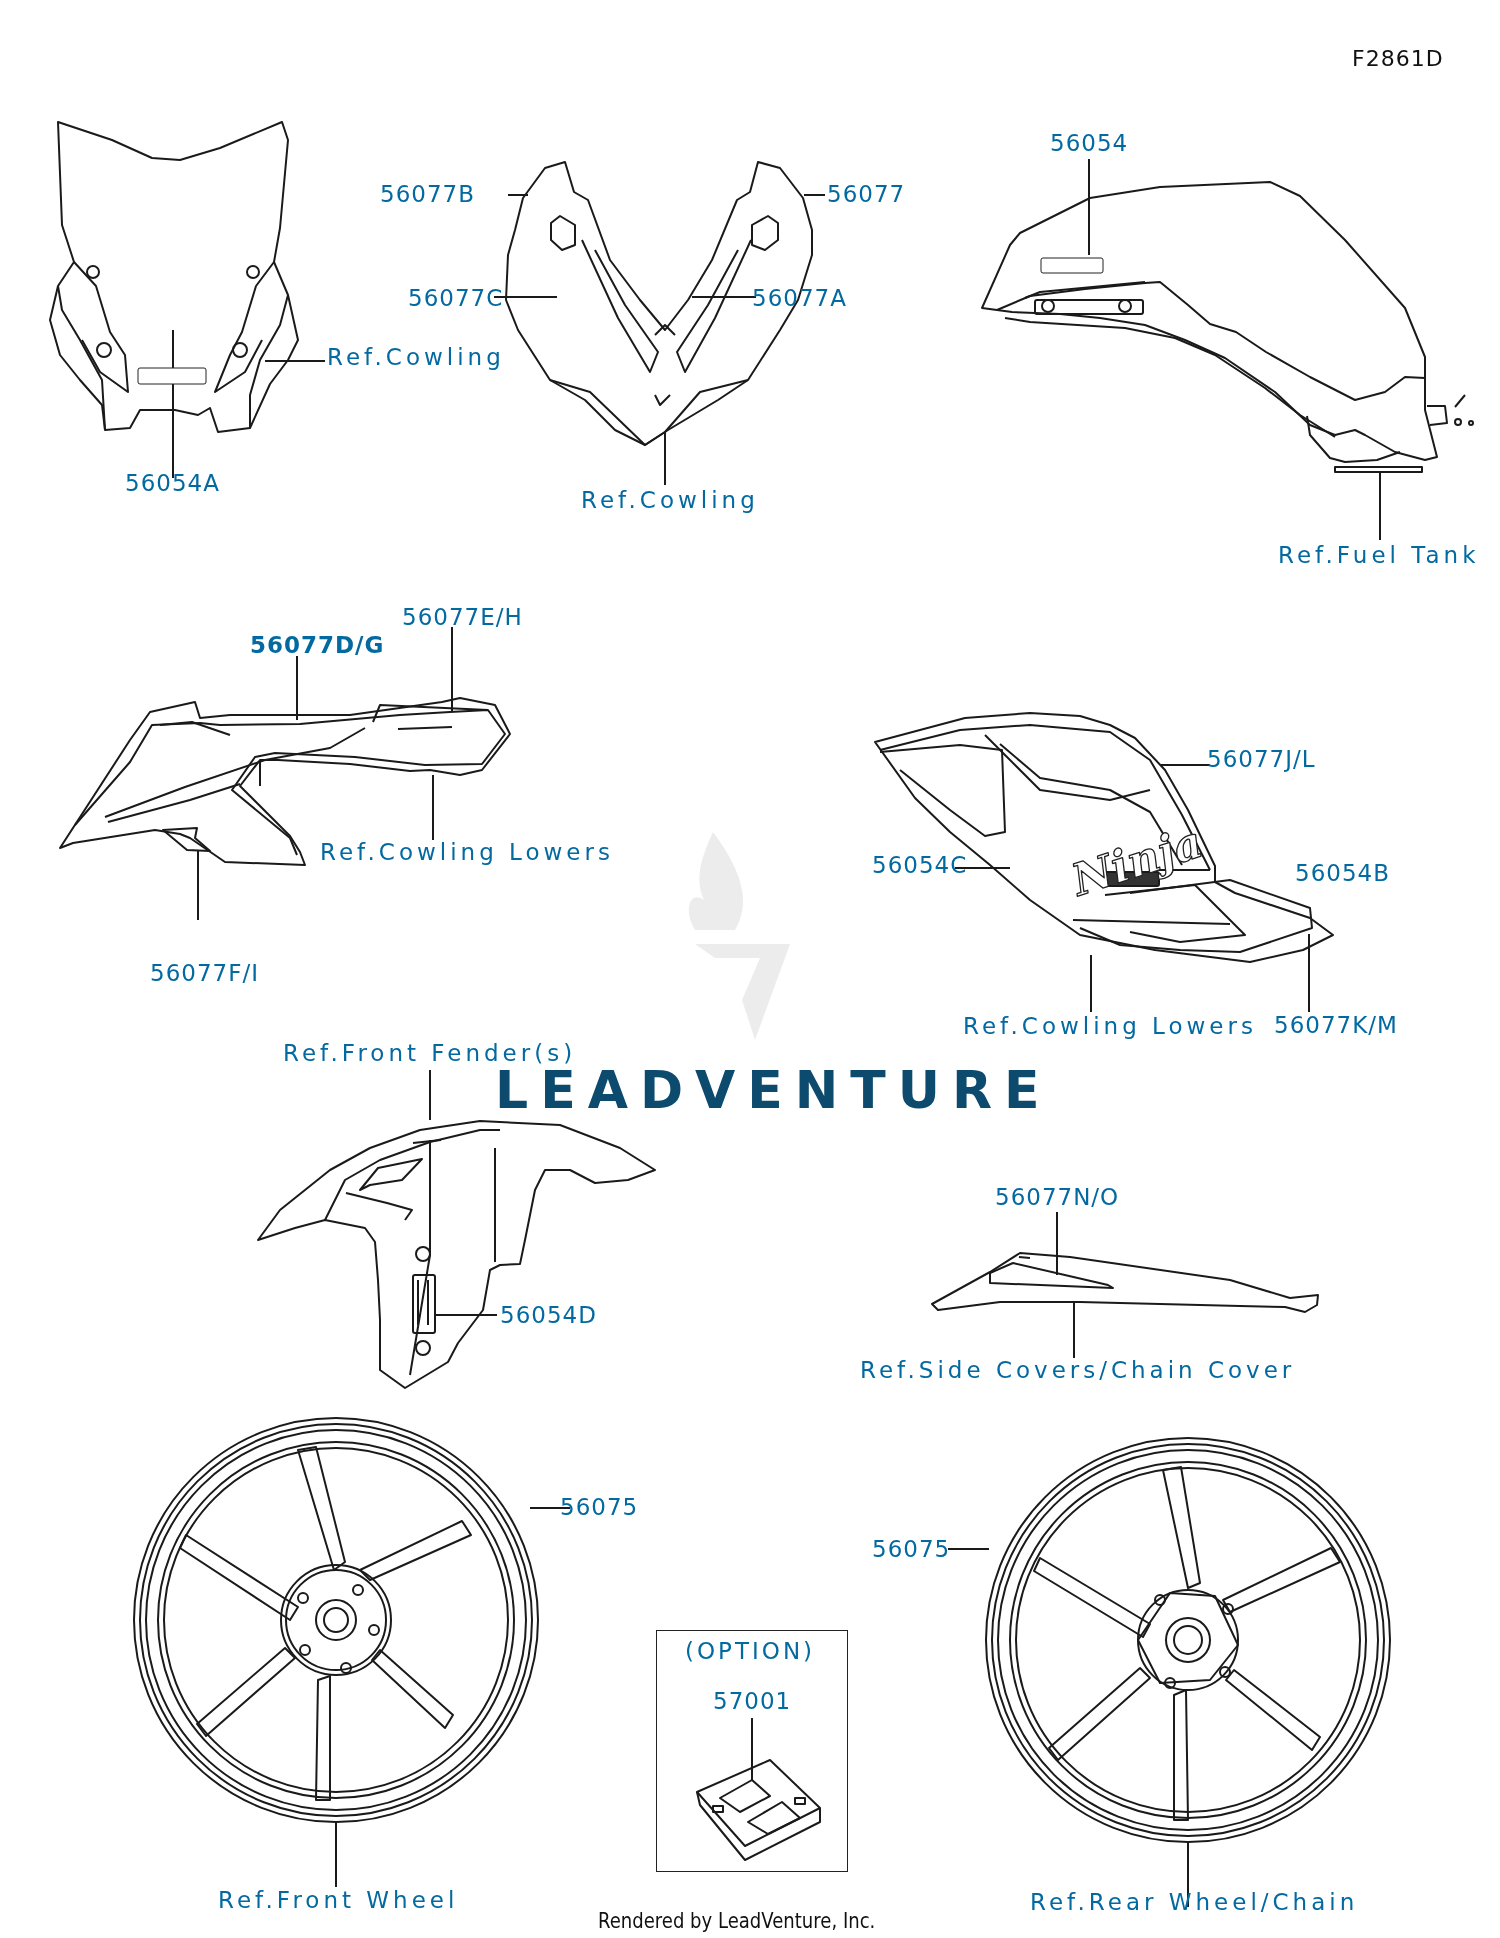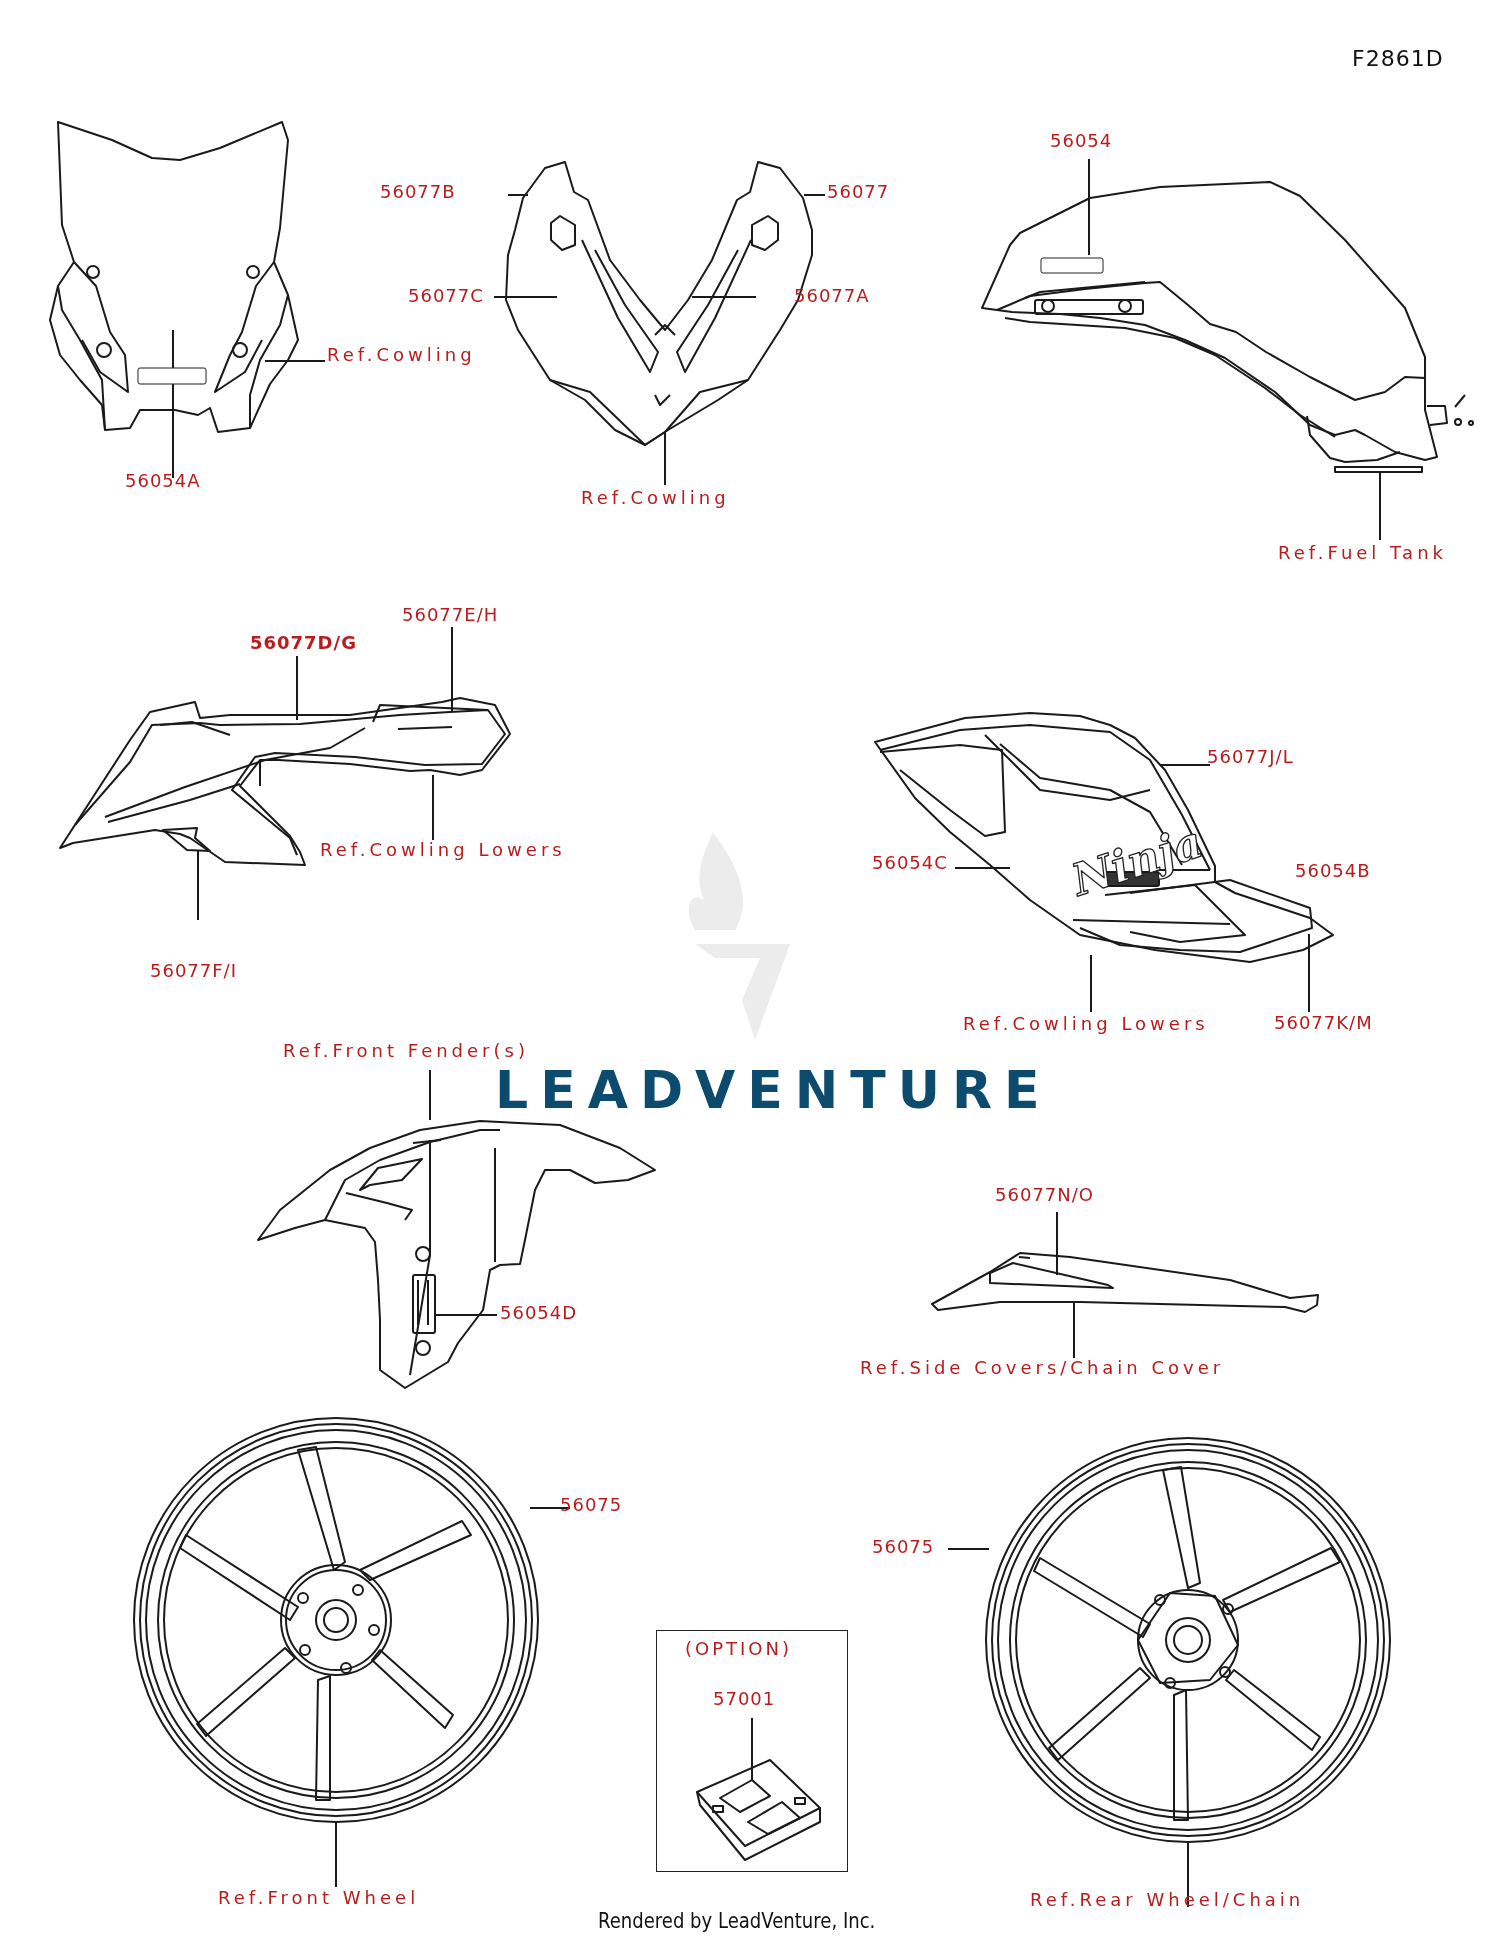--- a/index.html
+++ b/index.html
@@ -1,18 +1,18 @@
 <!DOCTYPE html>
 <html><head>
 <meta charset="utf-8">
 <style>
   html, body { margin: 0; padding: 0; background: #ffffff; }
   body { width: 1500px; height: 1938px; position: relative; overflow: hidden;
          font-family: "DejaVu Sans Mono", "Liberation Mono", monospace; color: #111; }
-  .lbl { position: absolute; font-size: 18px; letter-spacing: 1px; white-space: nowrap; color: #b91c1c;
+  .lbl { position: absolute; font-size: 23px; letter-spacing: 1px; white-space: nowrap; color: #0369a1;
          font-family: "DejaVu Sans", "Liberation Sans", sans-serif; }
   .ref { letter-spacing: 4px; }
   .code { position: absolute; top: 46px; left: 1352px; font-size: 22px; letter-spacing: 1px;
           font-family: "DejaVu Sans", "Liberation Sans", sans-serif; }
   svg.art { position: absolute; left: 0; top: 0; }
   .wm-text { position: absolute; left: 495px; top: 1060px; font-size: 52px; font-weight: bold;
              letter-spacing: 12px; color: #0c4a6e; font-family: "DejaVu Sans", "Liberation Sans", sans-serif; }
   .option-box { position: absolute; left: 656px; top: 1630px; width: 190px; height: 240px; border: 1.5px solid #222; }
   .footer { position: absolute; left: 598px; top: 1908px; font-size: 22px; transform: scaleX(0.82);
             transform-origin: left top; font-family: "DejaVu Sans", "Liberation Sans", sans-serif; }
@@ -210,21 +210,21 @@
     </g>
   </g>
 </svg>
 
 <div class="lbl" style="left:125px; top:470px;">56054A</div>
 <div class="lbl ref" style="left:327px; top:344px;">Ref.Cowling</div>
 
 <div class="lbl" style="left:380px; top:181px;">56077B</div>
 <div class="lbl" style="left:827px; top:181px;">56077</div>
 <div class="lbl" style="left:408px; top:285px;">56077C</div>
-<div class="lbl" style="left:794px; top:285px;">56077A</div>
+<div class="lbl" style="left:752px; top:285px;">56077A</div>
 <div class="lbl ref" style="left:581px; top:487px;">Ref.Cowling</div>
 
 <div class="lbl" style="left:1050px; top:130px;">56054</div>
 <div class="lbl ref" style="left:1278px; top:542px;">Ref.Fuel Tank</div>
 
 <div class="lbl" style="left:250px; top:632px;font-weight:bold;">56077D/G</div>
 <div class="lbl" style="left:402px; top:604px;">56077E/H</div>
 <div class="lbl" style="left:150px; top:924px;margin-top:36px;">56077F/I</div>
 <div class="lbl ref" style="left:320px; top:839px;">Ref.Cowling Lowers</div>
 

